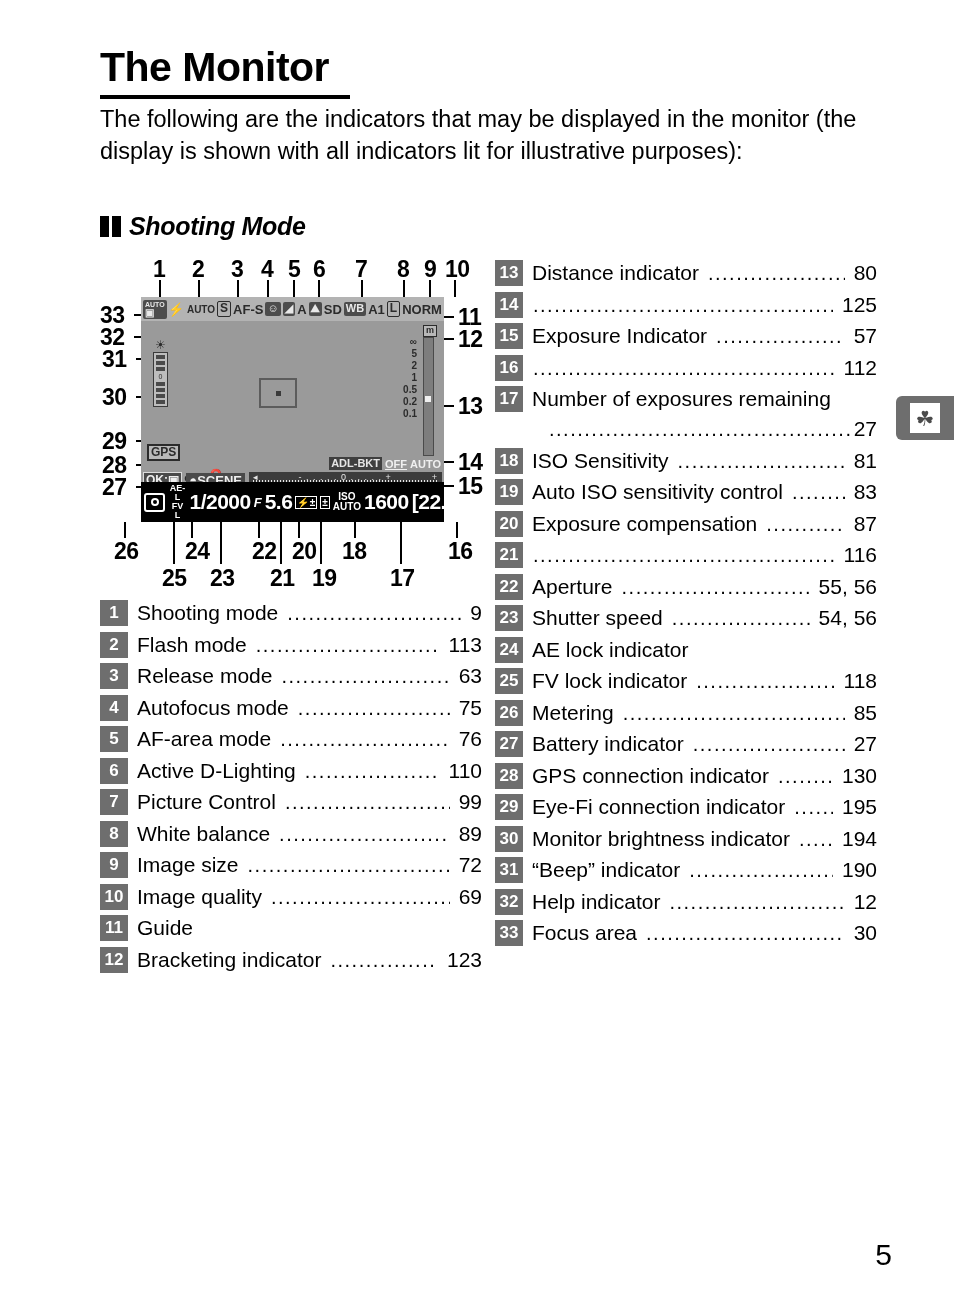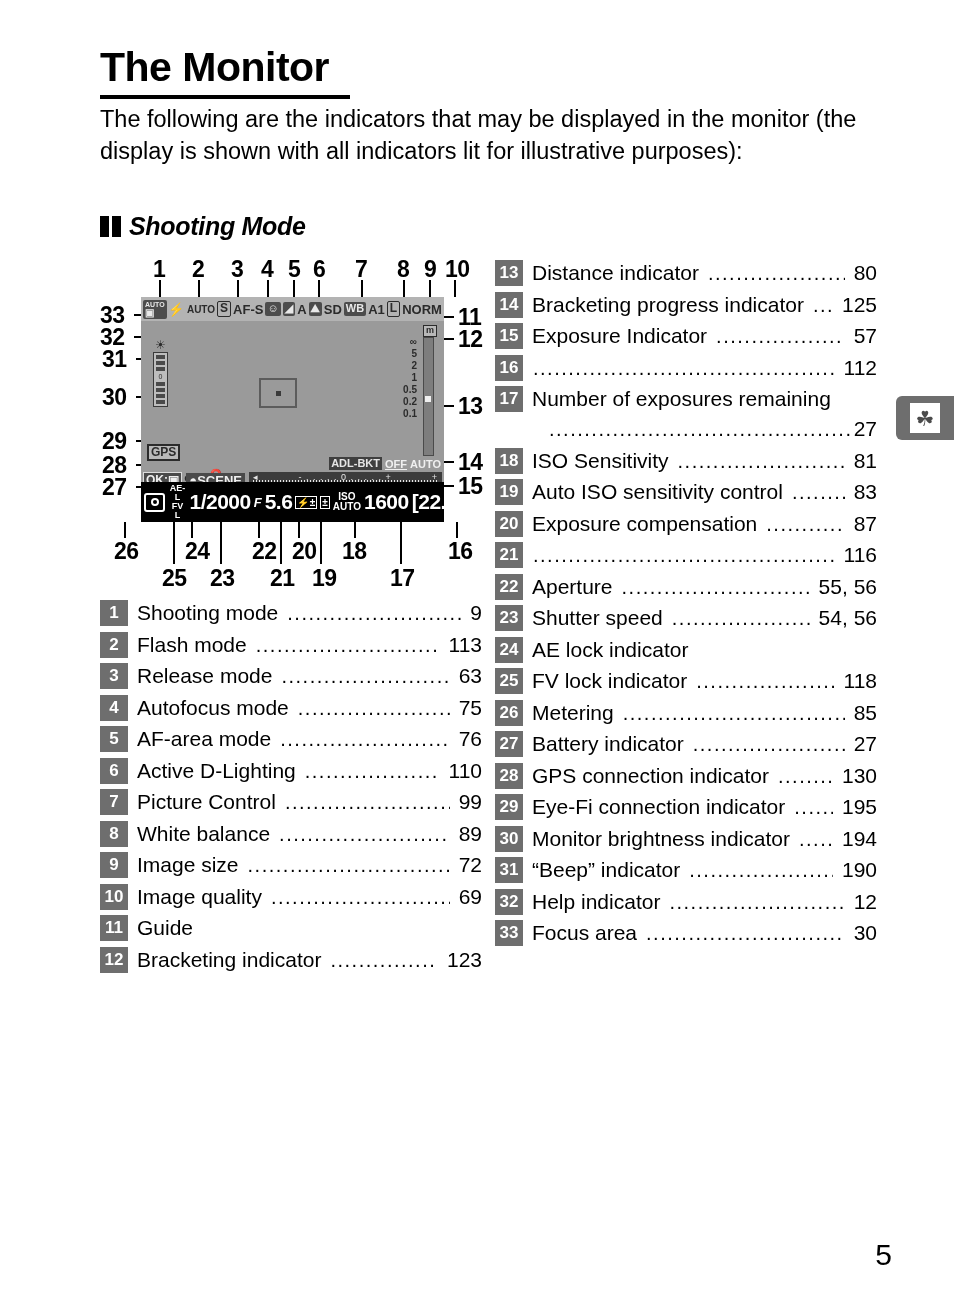--- a/index.html
+++ b/index.html
@@ -760,21 +760,20 @@
       <div class="num">13</div>
       <div class="entry">
         <span class="label">Distance indicator</span>
         <span class="dots">................................................................................</span>
         <span class="pg">80</span>
       </div>
     </div>
     <div class="row">
       <div class="num">14</div>
       <div class="entry">
-        <span class="label">Bracketing progress indicator</span>
         <span class="dots">................................................................................</span>
         <span class="pg">125</span>
       </div>
     </div>
     <div class="row">
       <div class="num">15</div>
       <div class="entry">
         <span class="label">Exposure Indicator</span>
         <span class="dots">................................................................................</span>
         <span class="pg">57</span>

